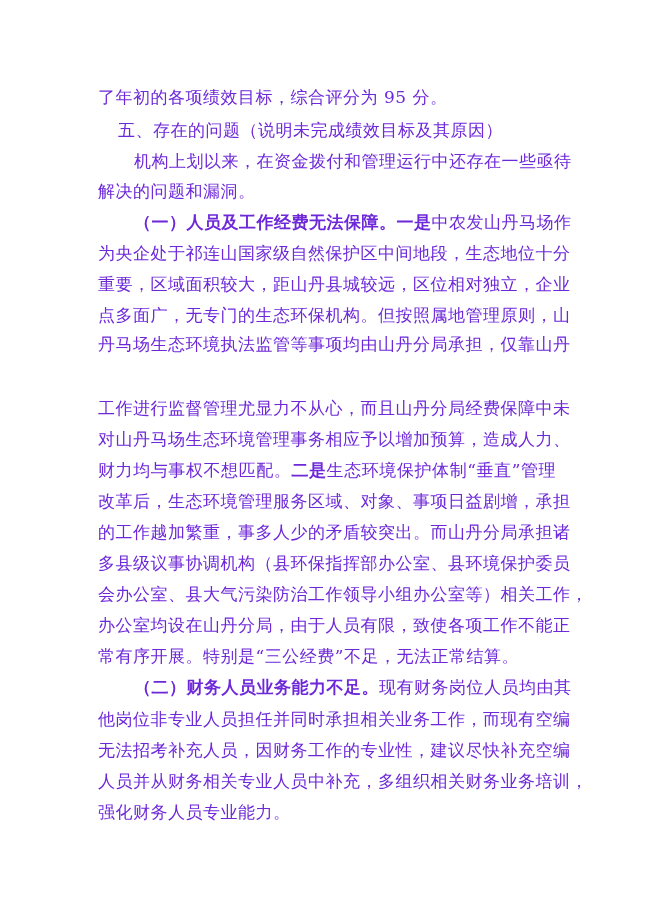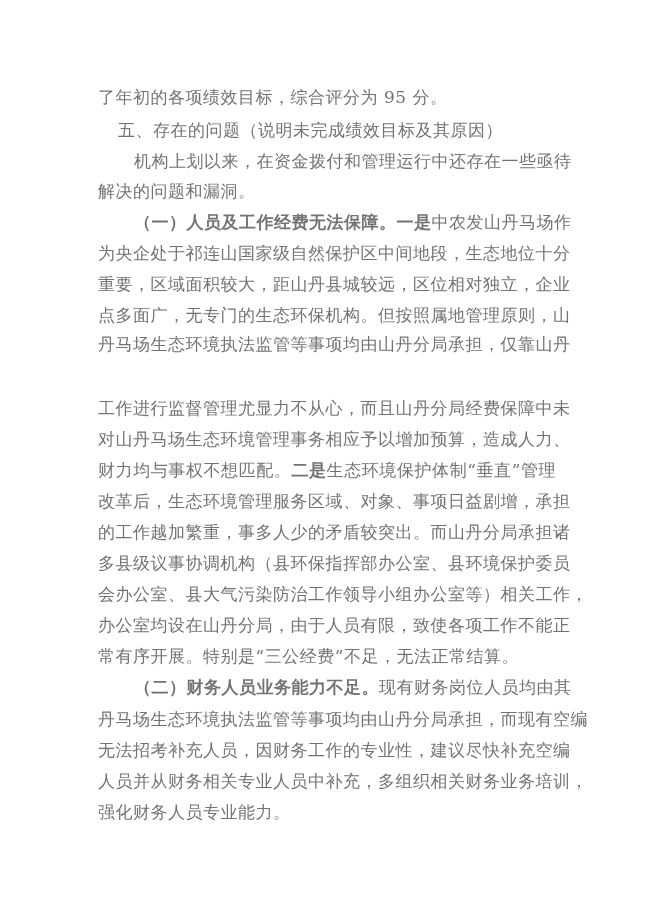--- a/index.html
+++ b/index.html
@@ -6,21 +6,21 @@
   body { width: 655px; height: 905px; position: relative; overflow: hidden; }
   .page { position: absolute; left: 0; top: 0; width: 655px; height: 905px; background: #fff; }
   .line {
     position: absolute;
     left: 98px;
     width: 458px;
     height: 24px;
     line-height: 24px;
     font-family: "DejaVu Serif", "Liberation Serif", serif;
     font-size: 17px;
-    color: #737373;
+    color: #6d28d9;
     white-space: nowrap;
     text-align: justify;
     text-align-last: justify;
     letter-spacing: 0.5px;
   }
   .line.last { text-align-last: left; }
   .line.indent { left: 134px; width: 422px; }
   .line.heading {
     font-family: "DejaVu Sans", "Liberation Sans", sans-serif;
     font-weight: normal;
@@ -51,18 +51,18 @@
   <div class="line" style="top:427px">对山丹马场生态环境管理事务相应予以增加预算，造成人力、</div>
   <div class="line" style="top:458px"><span>财力均与事权不想匹配。</span><span class="b">二是</span><span>生态环境保护体制“垂直”管理</span></div>
   <div class="line" style="top:489px">改革后，生态环境管理服务区域、对象、事项日益剧增，承担</div>
   <div class="line" style="top:520px">的工作越加繁重，事多人少的矛盾较突出。而山丹分局承担诸</div>
   <div class="line" style="top:551px">多县级议事协调机构（县环保指挥部办公室、县环境保护委员</div>
   <div class="line" style="top:582px">会办公室、县大气污染防治工作领导小组办公室等）相关工作，</div>
   <div class="line" style="top:613px">办公室均设在山丹分局，由于人员有限，致使各项工作不能正</div>
   <div class="line last" style="top:644px">常有序开展。特别是“三公经费”不足，无法正常结算。</div>
 
   <div class="line indent" style="top:675px"><span class="b">（二）财务人员业务能力不足。</span><span>现有财务岗位人员均由其</span></div>
-  <div class="line" style="top:707px">丹马场生态环境执法监管等事项均由山丹分局承担，而现有空编</div>
+  <div class="line" style="top:707px">他岗位非专业人员担任并同时承担相关业务工作，而现有空编</div>
   <div class="line" style="top:738px">无法招考补充人员，因财务工作的专业性，建议尽快补充空编</div>
   <div class="line" style="top:769px">人员并从财务相关专业人员中补充，多组织相关财务业务培训，</div>
   <div class="line last" style="top:800px">强化财务人员专业能力。</div>
 
 </div>
 
 </body></html>

